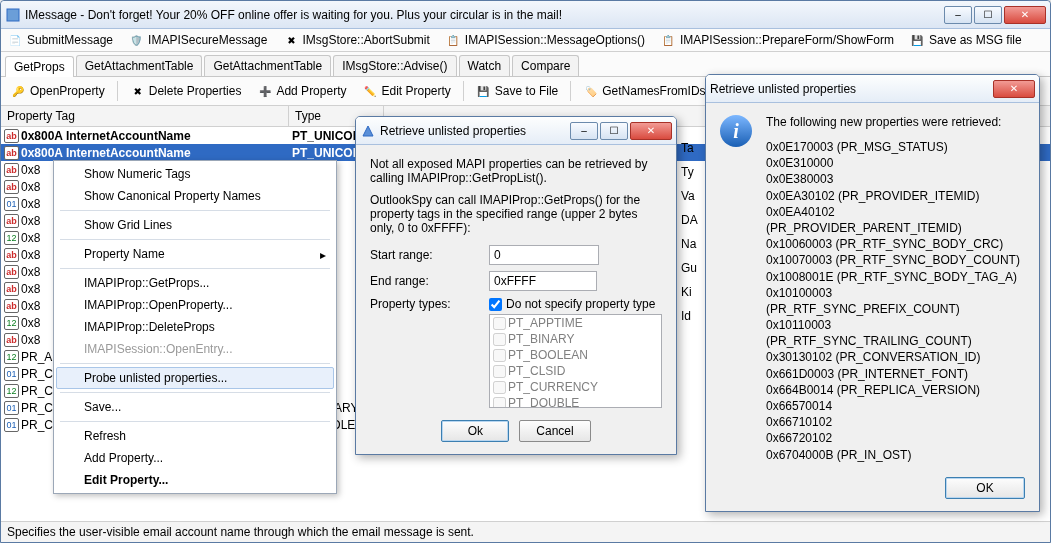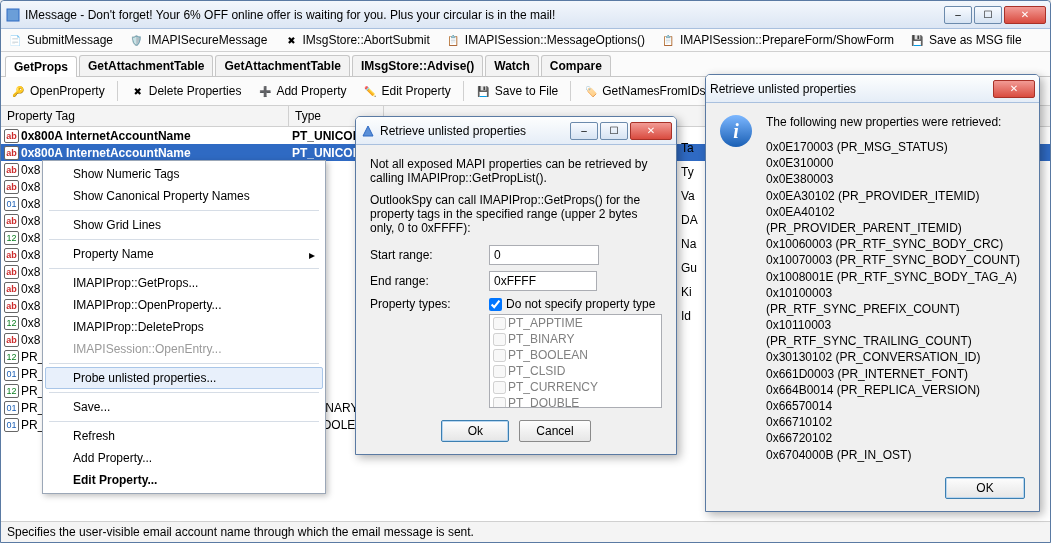--- a/index.html
+++ b/index.html
@@ -9,40 +9,40 @@
 .titlebar { height: 28px; background: linear-gradient(#f3f7fc, #dce6f4); display: flex; align-items: center; padding: 0 4px; border-radius: 4px 4px 0 0; border-bottom: 1px solid #a9c0de; }
 .titlebar .icon { width: 16px; height: 16px; margin-right: 4px; display: inline-flex; align-items: center; justify-content: center; }
 .titlebar .title { flex: 1; color: #000; white-space: nowrap; overflow: hidden; }
 .winbtns { display: flex; gap: 2px; }
 .winbtn { width: 28px; height: 18px; border: 1px solid #6b8aac; border-radius: 2px; background: linear-gradient(#f8fbff,#d6e3f2); display: flex; align-items: center; justify-content: center; font-size: 10px; cursor: pointer; }
 .winbtn.close { background: linear-gradient(#f29b95,#d94b3f); color: #fff; border-color: #a83128; width: 42px; }
 
 .toolbar { display:flex; align-items:center; padding:2px 4px; border-bottom:1px solid #d0d0d0; background:#fbfbfb; gap:10px; flex-wrap:wrap; }
 .toolbar .tbtn { display:flex; align-items:center; gap:3px; padding:1px 3px; cursor:pointer; }
 .tabrow { display:flex; border-bottom:1px solid #c7c7c7; background:#fbfbfb; padding:3px 4px 0 4px; gap:2px; }
-.tab { padding:3px 8px; border:1px solid #c7c7c7; border-bottom:none; background:#f3f3f3; border-radius:3px 3px 0 0; cursor:pointer;font-weight:bold; }
+.tab { padding:3px 8px; border:1px solid #c7c7c7; border-bottom:none; background:#f3f3f3; border-radius:3px 3px 0 0; cursor:pointer; }
 .tab.active { background:#fff; position:relative; top:1px; }
 .toolbar2 { display:flex; align-items:center; padding:3px 4px; border-bottom:1px solid #d0d0d0; background:#fbfbfb; gap:4px; }
 .tbtn2 { display:flex; align-items:center; gap:3px; padding:2px 5px; border:1px solid transparent; border-radius:2px; cursor:pointer; }
 .sep { width:1px; height:20px; background:#d0d0d0; margin:0 2px; }
 
 .grid-head { display:flex; background:#f4f4f4; border-bottom:1px solid #d0d0d0; }
 .grid-head .col { padding:3px 6px; border-right:1px solid #d0d0d0; }
 .col-tag { width:288px; }
 .col-type { width:95px; }
 .grid-body { background:#fff; }
 .row { display:flex; align-items:center; height:17px; }
 .row .cell { padding:0 3px; display:flex; align-items:center; gap:2px; white-space:nowrap; overflow:hidden; }
 .row.sel { background:#2f6ac3; color:#fff; }
 .row-ico { width:15px; height:14px; display:inline-flex; align-items:center; justify-content:center; font-size:9px; border:1px solid #666; border-radius:2px; }
 .ico-ab { background:#fff; color:#cc2b2b; font-weight:bold; }
 .ico-bin { background:#fff; color:#1c5fb4; }
 .ico-num { background:#fff; color:#0a7d1f; }
 
-.ctxmenu { position:absolute; left:42px; top:160px; width:284px; background:#fff; border:1px solid #9ba7b7; box-shadow:2px 2px 6px rgba(0,0,0,0.25); padding:2px; z-index:5; }
+.ctxmenu { position:absolute; left:53px; top:160px; width:284px; background:#fff; border:1px solid #9ba7b7; box-shadow:2px 2px 6px rgba(0,0,0,0.25); padding:2px; z-index:5; }
 .ctxmenu .mi { padding:4px 10px 4px 28px; cursor:pointer; position:relative; }
 .ctxmenu .mi.sel { background:#e8f0fb; border:1px solid #a9c6e8; padding:3px 9px 3px 27px; border-radius:2px; }
 .ctxmenu .mi.dis { color:#9a9a9a; cursor:default; }
 .ctxmenu .mi .arrow { position:absolute; right:8px; top:5px; }
 .ctxmenu .msep { height:1px; background:#d6dde6; margin:3px 4px; }
 
 .dialog { position:absolute; background:#f0f0f0; border:1px solid #5a7aa3; box-shadow:3px 3px 10px rgba(0,0,0,0.3); border-radius:5px 5px 0 0; z-index:10; }
 .dialog .titlebar { background: linear-gradient(#fdfefe,#e5edf7); justify-content: space-between; }
 .dialog .body { padding:12px 14px; }
 .btn { padding:3px 16px; border:1px solid #8a8a8a; border-radius:2px; background:linear-gradient(#fdfdfd,#e6e6e6); cursor:pointer; min-width:68px; text-align:center; }
@@ -57,21 +57,21 @@
 </head>
 <body>
 
 <div class="window" style="left:0;top:0;width:1051px;height:543px;">
   <div class="titlebar">
     <span class="icon">
       <svg width="14" height="14">
           <rect x="1" y="1" width="12" height="12" fill="#6b9ed8" stroke="#2f6ac3"></rect>
         </svg>
     </span>
-    <span class="title">IMessage - Don't forget! Your 6% OFF online offer is waiting for you. Plus your circular is in the mail!</span>
+    <span class="title">IMessage - Don't forget! Your 20% OFF online offer is waiting for you. Plus your circular is in the mail!</span>
     <div class="winbtns">
       <div class="winbtn">–</div>
       <div class="winbtn">☐</div>
       <div class="winbtn close">✕</div>
     </div>
   </div>
 
   <div class="toolbar">
     <span class="tbtn">
         <span class="mini-ico">📄</span>

